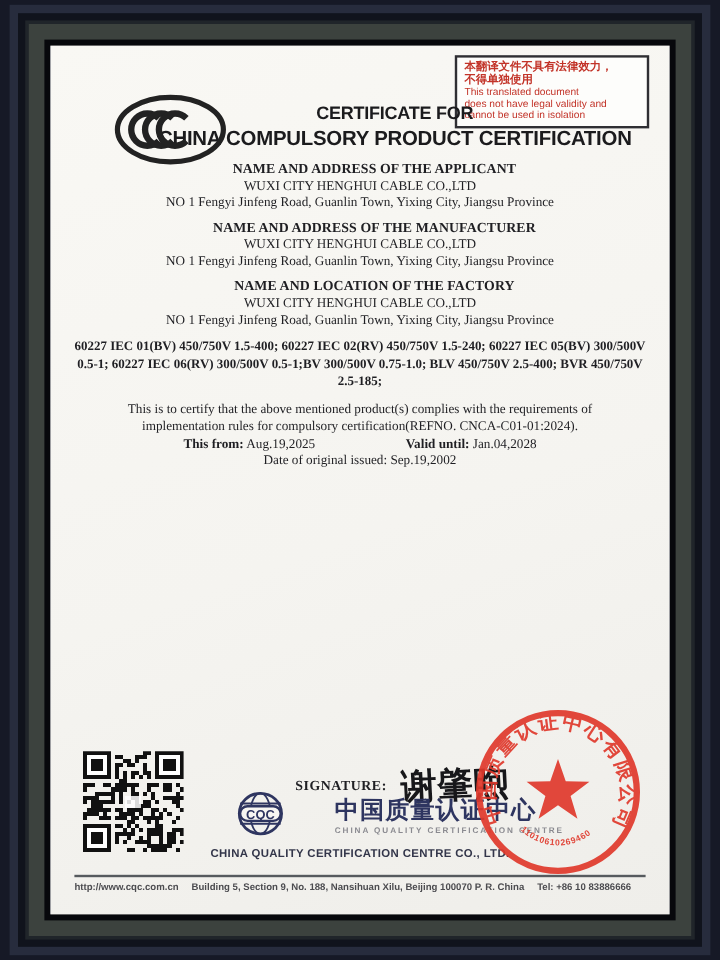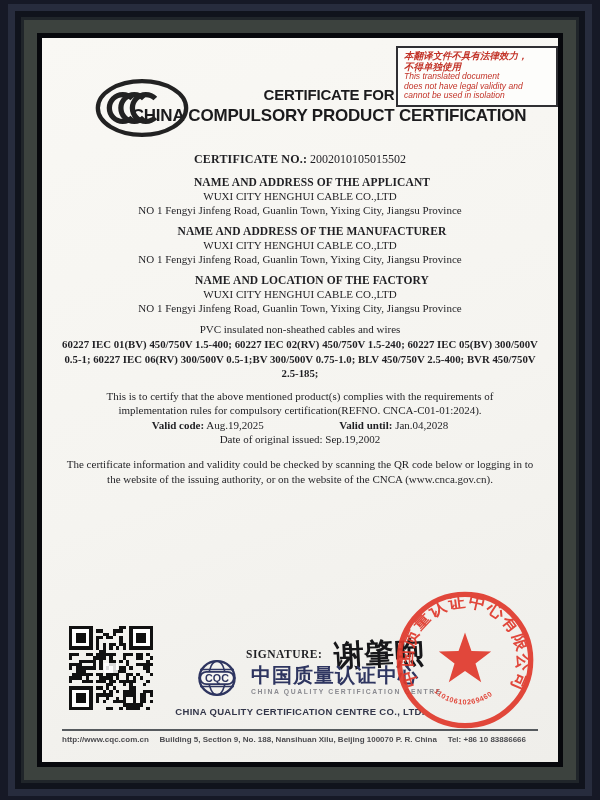--- a/index.html
+++ b/index.html
@@ -14,24 +14,23 @@
     background:linear-gradient(160deg,#f9f8f4 0%,#f5f4f0 55%,#efeeea 100%);
     box-shadow:
       0 0 0 5px #07080c,
       0 0 0 18px #3c423e,
       0 0 0 21px #20252a,
       0 0 0 27px #10131c,
       0 0 0 34px #272c3d,
       0 0 0 42px #161926;
   }
   .notice{
-    position:absolute;top:8px;right:0;width:146px;
+    position:absolute;top:8px;right:17px;width:146px;
     border:2px solid #2f2f33;background:#fdfdfb;padding:3px 6px 4px;
     line-height:1.12;
-    font-style:italic;
   }
   .notice .zh{font-family:"Liberation Sans",sans-serif;font-size:9.5px;font-weight:bold;color:#c23328;}
   .notice .en{font-family:"Liberation Sans",sans-serif;font-size:8.5px;color:#c23328;}
   .header{position:relative;padding-top:48px;}
   .ccc{position:absolute;left:52px;top:40px;}
   .title{
     text-align:center;padding-left:58px;
     font-family:"Liberation Sans",sans-serif;font-weight:bold;color:#1b1b1d;
     letter-spacing:-0.2px;line-height:1.25;
   }
@@ -47,21 +46,21 @@
   .validrow .gap{display:inline-block;width:70px;}
   .note{width:470px;margin:12px auto 0;text-align:center;font-size:11px;line-height:1.35;}
   
   .qr{position:absolute;left:27px;top:588px;width:84px;height:84px;}
   .sigrow{position:absolute;left:160px;top:596px;white-space:nowrap;}
   .sigrow .lab{font-weight:bold;font-size:11.5px;letter-spacing:0.5px;margin-left:44px;}
   .sig{
     display:inline-block;margin-left:8px;font-size:30px;font-weight:bold;color:#17171a;
     transform:rotate(-3deg);vertical-align:middle;font-family:"Liberation Serif",cursive,serif;
   }
-  .cqcrow{position:absolute;left:152px;top:620px;display:flex;align-items:center;}
+  .cqcrow{position:absolute;left:152px;top:620px;display:flex;align-items:center;gap:28px;}
   .cqc-text{margin-left:11px;}
   .cqc-zh{font-family:"Liberation Sans",sans-serif;font-weight:bold;font-size:20px;color:#2e3560;letter-spacing:1px;line-height:1;}
   .cqc-en{font-family:"Liberation Sans",sans-serif;font-size:6.8px;color:#8a8a90;letter-spacing:1.6px;margin-top:3px;font-weight:bold;}
   .company{
     position:absolute;left:0;top:668px;width:100%;text-align:center;
     font-family:"Liberation Sans",sans-serif;font-weight:bold;font-size:9.5px;color:#33364a;letter-spacing:0.3px;
   }
   .stamp{position:absolute;left:352px;top:551px;width:142px;height:142px;opacity:0.92;}
   .rule{position:absolute;left:20px;top:691px;width:476px;height:2px;background:#565a5e;}
   .footer{
@@ -90,62 +89,56 @@
         <path d="M 51.9 21.1 A 14 14 0 1 0 51.9 40.9" fill="none" stroke="#222" stroke-width="5.5"></path>
         <path d="M 63.9 21.1 A 14 14 0 1 0 63.9 40.9" fill="none" stroke="#222" stroke-width="5.5"></path>
       </svg>
     </div>
     <div class="title">
       <div class="t1">CERTIFICATE FOR</div>
       <div class="t2">CHINA COMPULSORY PRODUCT CERTIFICATION</div>
     </div>
   </div>
 
-  <div class="certno">
-    <b>CERTIFICATE NO.:</b>
-    <span>2002010105015502</span>
-  </div>
 
   <div class="sec">
     <div class="h">NAME AND ADDRESS OF THE APPLICANT</div>
     <div class="l">WUXI CITY HENGHUI CABLE CO.,LTD</div>
     <div class="l">NO 1 Fengyi Jinfeng Road, Guanlin Town, Yixing City, Jiangsu Province</div>
   </div>
 
   <div class="sec">
     <div class="h">NAME AND ADDRESS OF THE MANUFACTURER</div>
     <div class="l">WUXI CITY HENGHUI CABLE CO.,LTD</div>
     <div class="l">NO 1 Fengyi Jinfeng Road, Guanlin Town, Yixing City, Jiangsu Province</div>
   </div>
 
   <div class="sec">
     <div class="h">NAME AND LOCATION OF THE FACTORY</div>
     <div class="l">WUXI CITY HENGHUI CABLE CO.,LTD</div>
     <div class="l">NO 1 Fengyi Jinfeng Road, Guanlin Town, Yixing City, Jiangsu Province</div>
   </div>
 
   <div class="sec">
-    <div class="l">PVC insulated non-sheathed cables and wires</div>
     <div class="spec">60227 IEC 01(BV) 450/750V 1.5-400; 60227 IEC 02(RV) 450/750V 1.5-240; 60227 IEC 05(BV) 300/500V 0.5-1; 60227 IEC 06(RV) 300/500V 0.5-1;BV 300/500V 0.75-1.0; BLV 450/750V 2.5-400; BVR 450/750V 2.5-185;</div>
   </div>
 
   <div class="sec">
     <div class="l">This is to certify that the above mentioned product(s) complies with the requirements of</div>
     <div class="l">implementation rules for compulsory certification(REFNO. CNCA-C01-01:2024).</div>
     <div class="validrow">
-      <b>Valid code:</b>
+      <b>This from:</b>
       <span>Aug.19,2025</span>
       <span class="gap"></span>
       <b>Valid until:</b>
       <span>Jan.04,2028</span>
     </div>
     <div class="l">Date of original issued: Sep.19,2002</div>
   </div>
 
-  <div class="note">The certificate information and validity could be checked by scanning the QR code below or logging in to the website of the issuing authority, or on the website of the CNCA (www.cnca.gov.cn).</div>
 
   <svg id="qr" class="qr" viewBox="0 0 25 25" shape-rendering="crispEdges" fill="#111">
       <rect x="15" y="0" width="1" height="1"></rect>
       <rect x="16" y="0" width="1" height="1"></rect>
       <rect x="8" y="1" width="1" height="1"></rect>
       <rect x="9" y="1" width="1" height="1"></rect>
       <rect x="13" y="1" width="1" height="1"></rect>
       <rect x="14" y="1" width="1" height="1"></rect>
       <rect x="15" y="1" width="1" height="1"></rect>
       <rect x="10" y="2" width="1" height="1"></rect>

